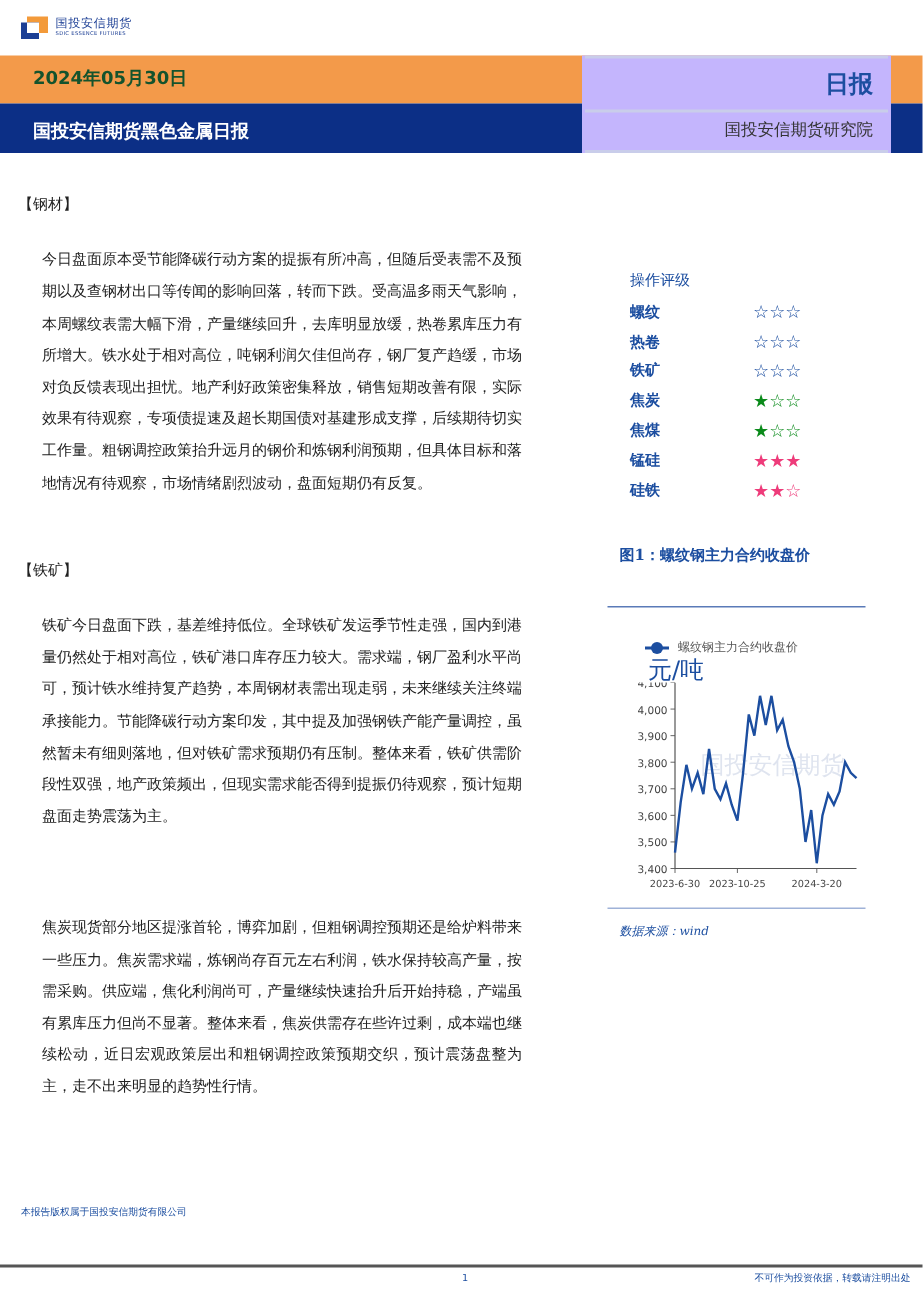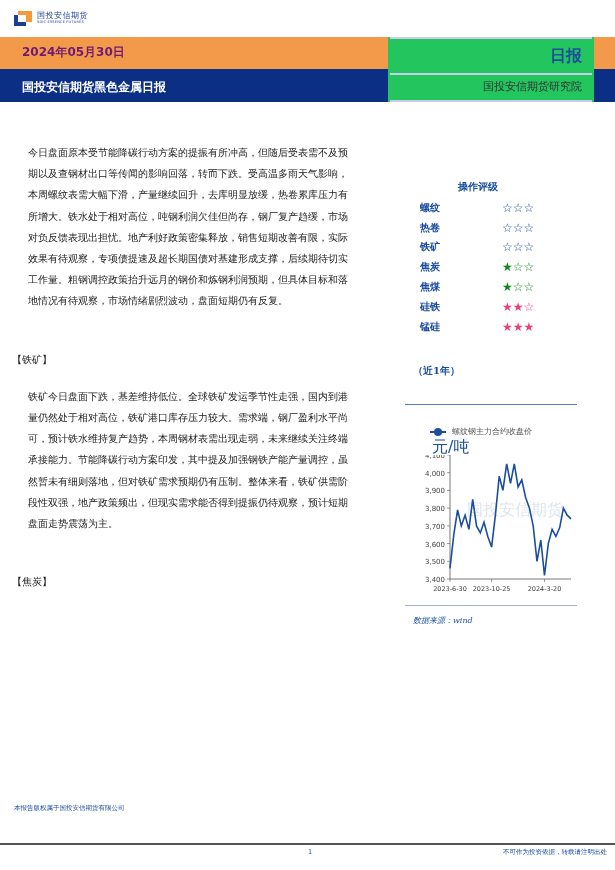--- a/index.html
+++ b/index.html
@@ -7,32 +7,32 @@
   .logo { position:absolute; left:14px; top:11px; display:flex; align-items:center; }
   .logo-mark { width:18px; height:15px; position:relative; }
   .logo-mark .a { position:absolute; left:0; top:4px; width:12px; height:11px; background:#1c3f95; }
   .logo-mark .b { position:absolute; left:4px; top:0; width:14px; height:11px; background:#f39a3a; }
   .logo-mark .c { position:absolute; left:4px; top:4px; width:8px; height:7px; background:#fff; }
   .logo-text { margin-left:5px; line-height:1; }
   .logo-cn { font-size:8px; color:#1c3f95; letter-spacing:0.5px; }
   .logo-en { font-size:3.5px; color:#1c3f95; margin-top:1px; letter-spacing:0.2px; }
   .band-orange { position:absolute; left:0; top:37px; width:615px; height:32px; background:#f39a4a; }
   .band-blue { position:absolute; left:0; top:69px; width:615px; height:33px; background:#0c2f86; }
-  .date { position:absolute; left:22px; top:44px; font-size:12px; font-weight:bold; color:#701a75; }
+  .date { position:absolute; left:22px; top:44px; font-size:12px; font-weight:bold; color:#14532d; }
   .title { position:absolute; left:22px; top:79px; font-size:12px; font-weight:bold; color:#fff; }
-  .right-box { position:absolute; left:388px; top:37px; width:206px; height:65px; background:#22c55e; }
+  .right-box { position:absolute; left:388px; top:37px; width:206px; height:65px; background:#c4b5fd; }
   .right-box .line { position:absolute; left:2px; right:2px; height:2px; background:#c9cdea; }
   .rb-title { position:absolute; right:12px; top:9px; font-size:16px; font-weight:bold; color:#1c4ea0; }
   .rb-sub { position:absolute; right:12px; top:42px; font-size:11px; color:#333; }
   .main { position:absolute; left:12px; top:126px; width:352px; font-size:10px; line-height:21.2px; color:#222; }
   .main p { margin:16px; text-align:justify; }
   .sec-head { display:block; }
   .gap { height:21px; }
   .rating { position:absolute; left:420px; top:180px; font-family:"DejaVu Serif", serif; font-size:10px; }
-  .rating .hdr { color:#1c4ea0; font-weight:bold; margin-bottom:4px;margin-left:38px; }
+  .rating .hdr { color:#1c4ea0; font-weight:normal; margin-bottom:4px; }
   .rating .row { display:flex; height:19.8px; align-items:center; }
   .rating .name { width:82px; color:#1c4ea0; font-weight:bold; }
   .rating .stars { font-size:12px; letter-spacing:0px; }
   .fig-title { position:absolute; left:413px; top:358px; width:178px; font-family:"DejaVu Serif", serif; font-size:10px; font-weight:bold; color:#1c4ea0; line-height:25px; }
   .fig-rule { position:absolute; left:405px; top:404px; width:172px; height:1px; background:#5a7ab8; }
   .legend { position:absolute; left:430px; top:426px; font-size:8px; color:#555; font-family:"DejaVu Serif", serif; display:flex; align-items:center; }
   .legend .mk { width:16px; height:2px; background:#1c4ea0; position:relative; margin-right:6px; }
   .legend .mk::after { content:""; position:absolute; left:4px; top:-3px; width:8px; height:8px; border-radius:50%; background:#1c4ea0; }
   .unit { position:absolute; left:432px; top:437px; font-size:16px; color:#1c4ea0; }
   .chart { position:absolute; left:405px; top:455px; }
@@ -65,26 +65,27 @@
 
 <div class="right-box">
   <div class="line" style="top:0"></div>
   <div class="rb-title">日报</div>
   <div class="line" style="top:36px"></div>
   <div class="rb-sub">国投安信期货研究院</div>
   <div class="line" style="top:63px"></div>
 </div>
 
 <div class="main">
+  <span class="sec-head">【钢材】</span>
   <p>今日盘面原本受节能降碳行动方案的提振有所冲高，但随后受表需不及预期以及查钢材出口等传闻的影响回落，转而下跌。受高温多雨天气影响，本周螺纹表需大幅下滑，产量继续回升，去库明显放缓，热卷累库压力有所增大。铁水处于相对高位，吨钢利润欠佳但尚存，钢厂复产趋缓，市场对负反馈表现出担忧。地产利好政策密集释放，销售短期改善有限，实际效果有待观察，专项债提速及超长期国债对基建形成支撑，后续期待切实工作量。粗钢调控政策抬升远月的钢价和炼钢利润预期，但具体目标和落地情况有待观察，市场情绪剧烈波动，盘面短期仍有反复。</p>
   <div class="gap"></div>
   <span class="sec-head">【铁矿】</span>
   <p>铁矿今日盘面下跌，基差维持低位。全球铁矿发运季节性走强，国内到港量仍然处于相对高位，铁矿港口库存压力较大。需求端，钢厂盈利水平尚可，预计铁水维持复产趋势，本周钢材表需出现走弱，未来继续关注终端承接能力。节能降碳行动方案印发，其中提及加强钢铁产能产量调控，虽然暂未有细则落地，但对铁矿需求预期仍有压制。整体来看，铁矿供需阶段性双强，地产政策频出，但现实需求能否得到提振仍待观察，预计短期盘面走势震荡为主。</p>
   <div class="gap"></div>
-  <span class="sec-head">【焦炭】</span>
+  <p>焦炭现货部分地区提涨首轮，博弈加剧，但粗钢调控预期还是给炉料带来一些压力。焦炭需求端，炼钢尚存百元左右利润，铁水保持较高产量，按需采购。供应端，焦化利润尚可，产量继续快速抬升后开始持稳，产端虽有累库压力但尚不显著。整体来看，焦炭供需存在些许过剩，成本端也继续松动，近日宏观政策层出和粗钢调控政策预期交织，预计震荡盘整为主，走不出来明显的趋势性行情。</p>
 </div>
 
 <div class="rating">
   <div class="hdr">操作评级</div>
   <div class="row">
       <span class="name">螺纹</span>
       <span class="stars" style="color:#1c4ea0">☆☆☆</span>
     </div>
   <div class="row">
       <span class="name">热卷</span>
@@ -96,31 +97,31 @@
     </div>
   <div class="row">
       <span class="name">焦炭</span>
       <span class="stars" style="color:#0a8a1a">★☆☆</span>
     </div>
   <div class="row">
       <span class="name">焦煤</span>
       <span class="stars" style="color:#0a8a1a">★☆☆</span>
     </div>
   <div class="row">
+      <span class="name">锰硅</span>
+      <span class="stars" style="color:#ee3b7a">★★★</span>
+    </div>
+  <div class="row">
       <span class="name">硅铁</span>
       <span class="stars" style="color:#ee3b7a">★★☆</span>
-    </div>
-  <div class="row">
-      <span class="name">锰硅</span>
-      <span class="stars" style="color:#ee3b7a">★★★</span>
     </div>
 </div>
 
 <div class="fig-title">
-  <div>（近1年）</div>
+  <div>图1：螺纹钢主力合约收盘价</div>
 </div>
 <div class="fig-rule"></div>
 <div class="legend">
     <span class="mk"></span>
     <span>螺纹钢主力合约收盘价</span>
   </div>
 <div class="unit">元/吨</div>
 
 <svg class="chart" id="chart" width="200" height="150" viewBox="0 0 200 150">
     <text x="110" y="60" text-anchor="middle" font-size="16" fill="#dfe4ef">国投安信期货</text>

